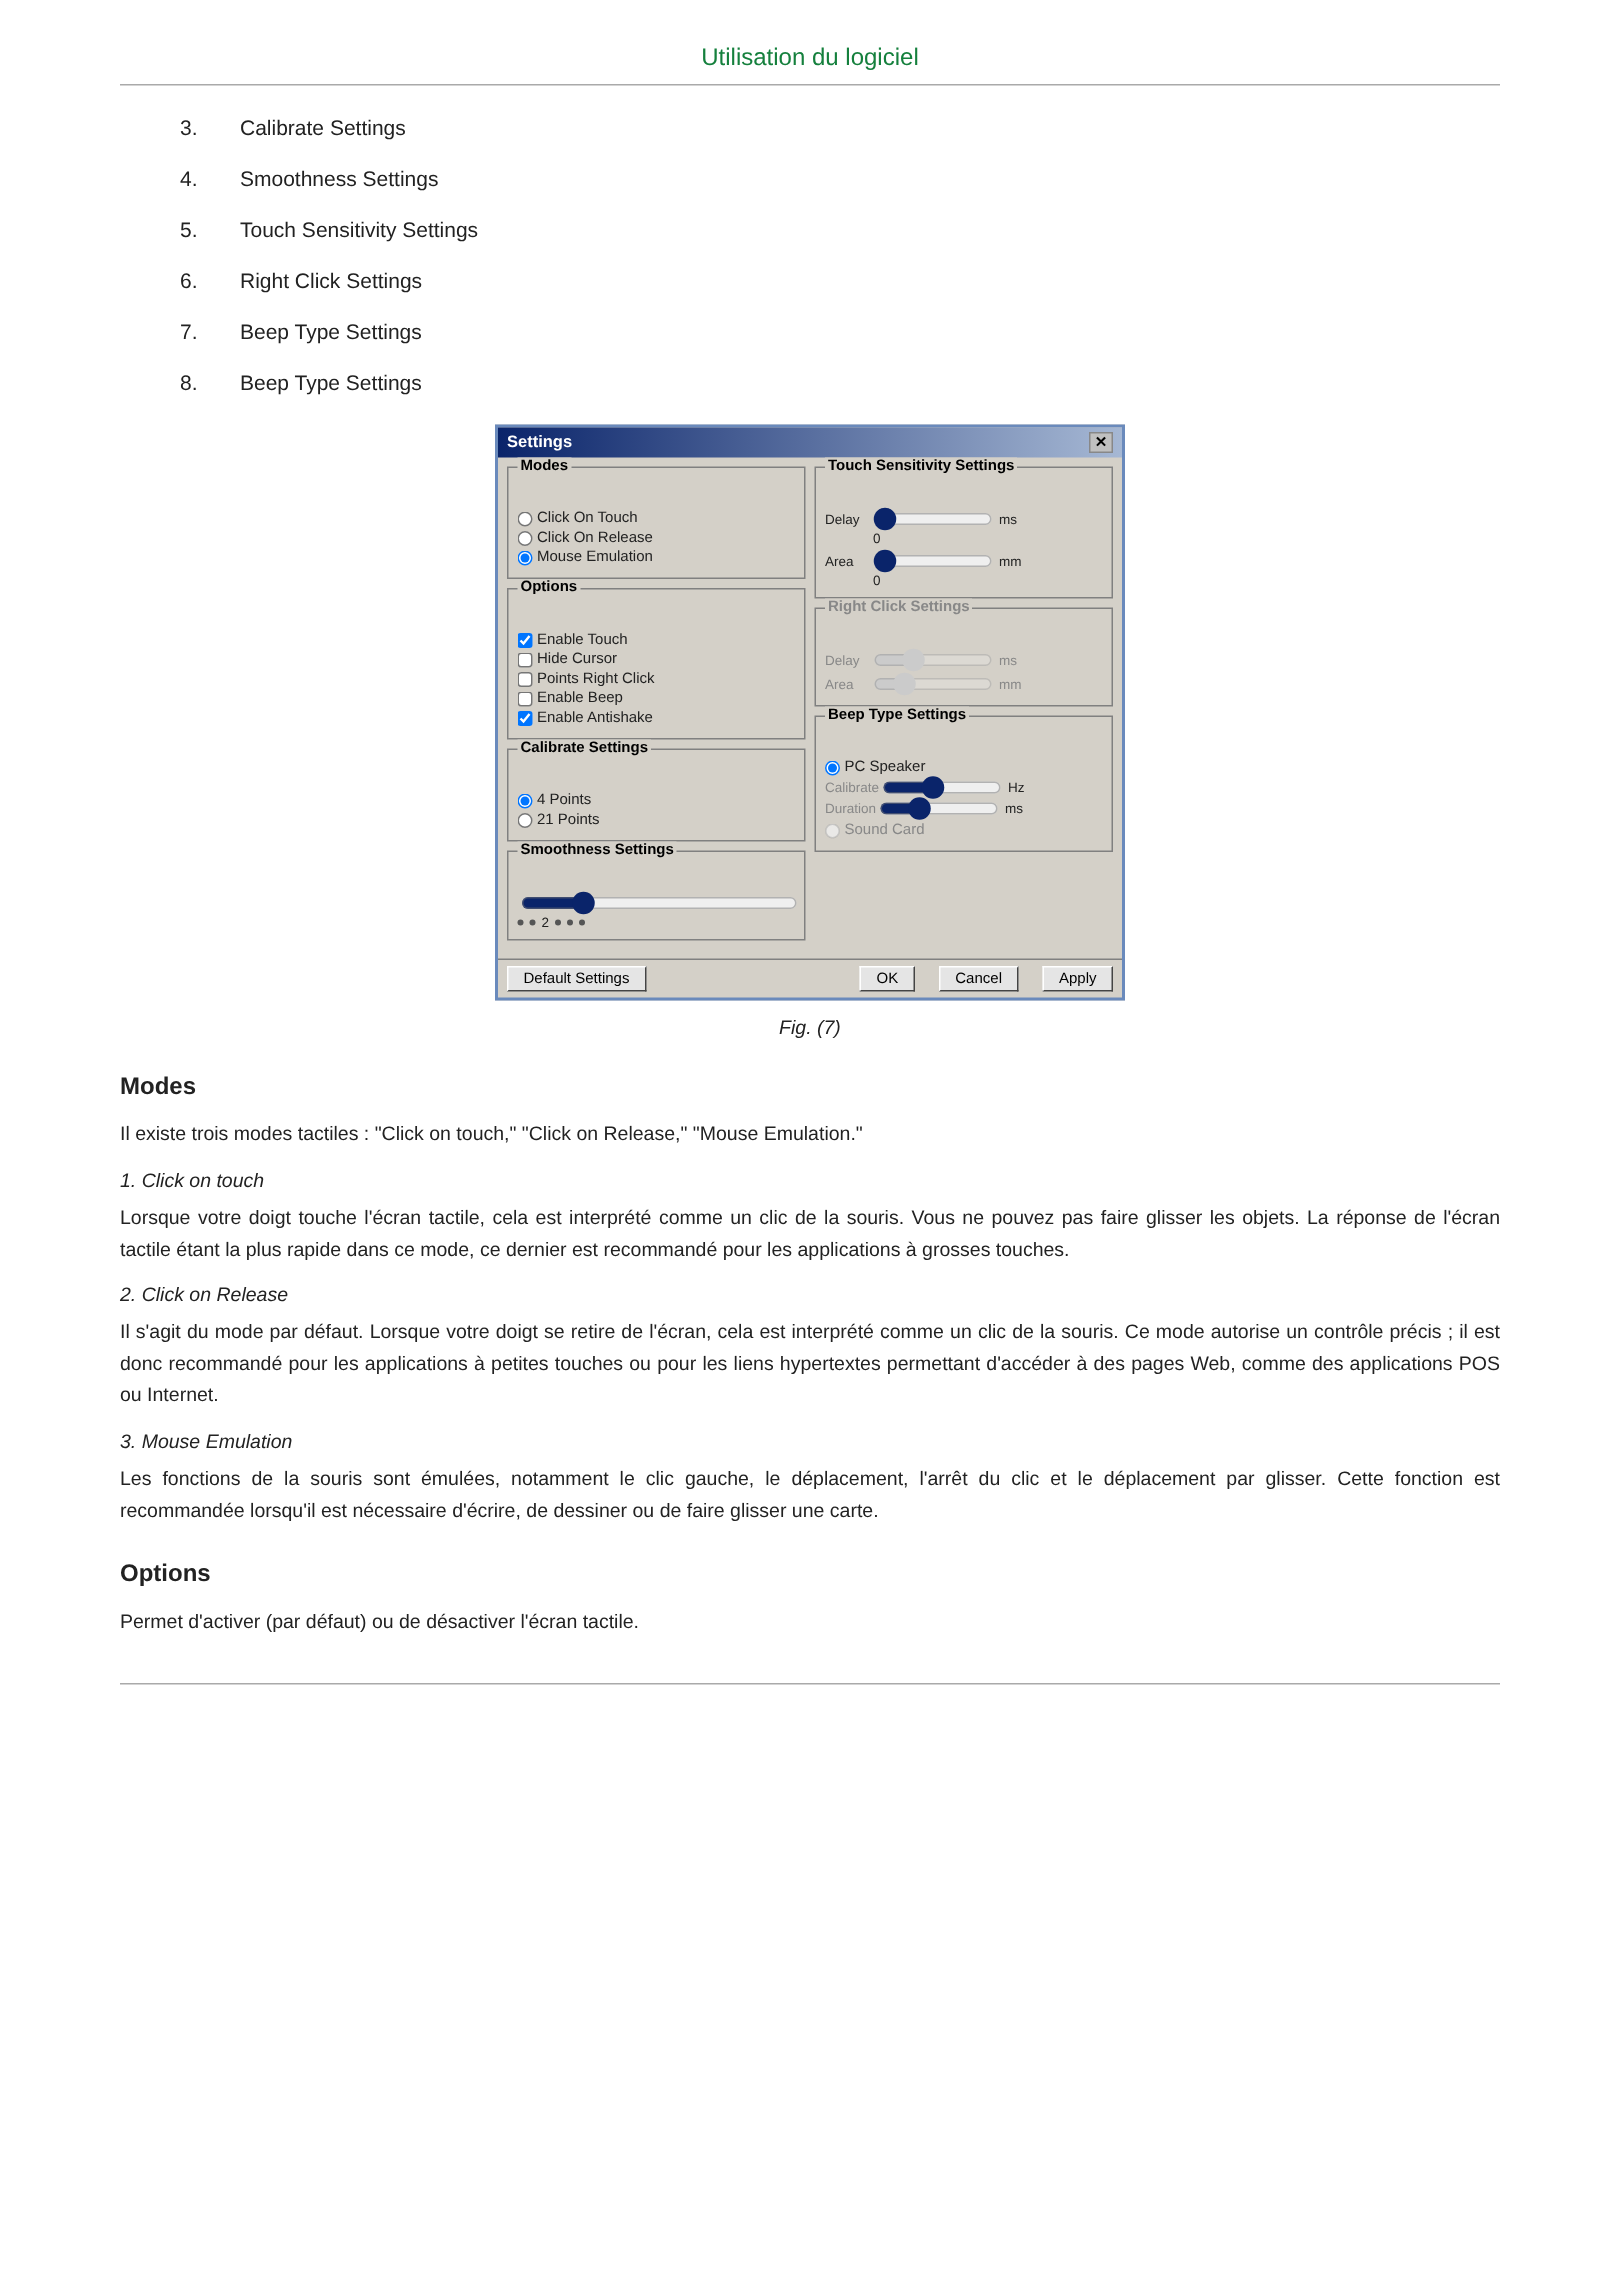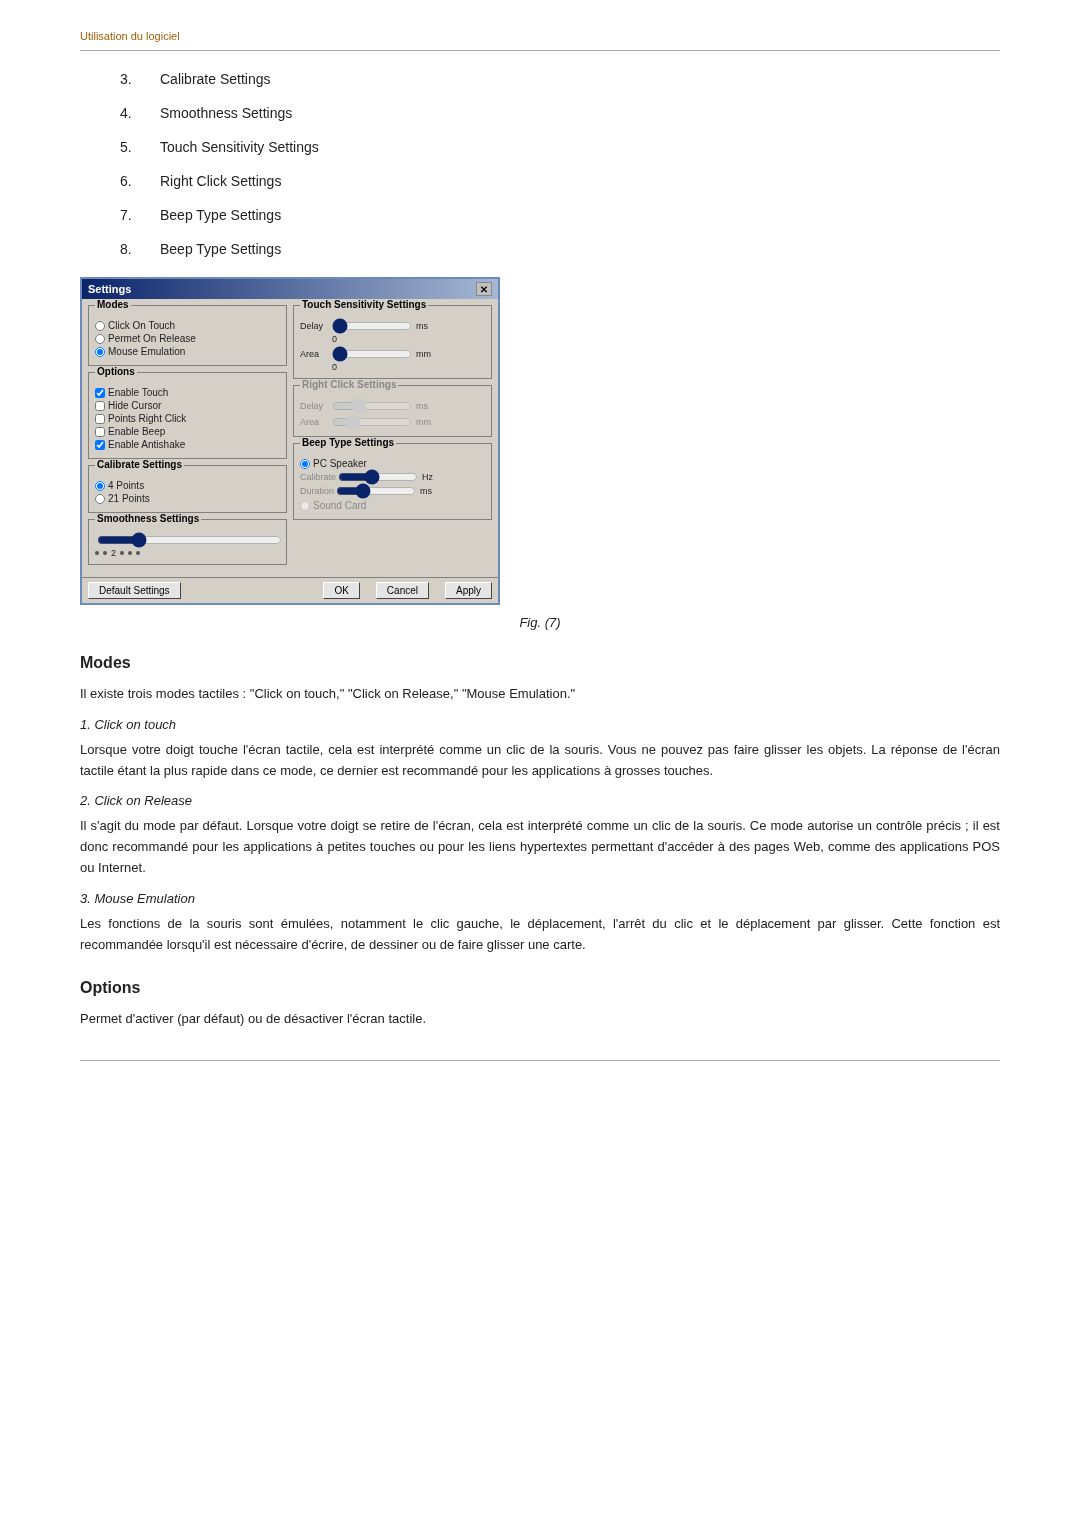--- a/index.html
+++ b/index.html
@@ -10,22 +10,23 @@
       background: #fff;
       width: 1080px;
       min-height: 1527px;
     }
 
     .page-container {
       padding: 30px 80px;
     }
 
     .header-title {
-      font-size: 11px;
-      color: #a16207;
+      text-align: center;
+      font-size: 16px;
+      color: #15803d;
       margin-bottom: 20px;
       padding-bottom: 8px;
       border-bottom: 1px solid #aaa;
     }
 
     .numbered-list {
       list-style: none;
       margin: 10px 0 20px 40px;
     }
 
@@ -35,21 +36,21 @@
       font-size: 14px;
     }
 
     .numbered-list li .num {
       min-width: 40px;
       font-size: 14px;
     }
 
     .settings-dialog-container {
       display: flex;
-      justify-content: flex-start;
+      justify-content: center;
       margin: 20px 0 10px 0;
     }
 
     
     .settings-dialog {
       width: 420px;
       border: 2px solid #6a8abc;
       background: #d4d0c8;
       font-size: 11px;
       font-family: 'Tahoma', Arial, sans-serif;
@@ -103,21 +104,21 @@
       top: -7px;
       left: 6px;
       background: #d4d0c8;
       padding: 0 2px;
       font-size: 10px;
       font-weight: bold;
       color: #000;
     }
 
     .group-box-content {
-      margin-top: 10px;
+      margin-top: 24px;
     }
 
     .radio-item {
       display: flex;
       align-items: center;
       margin-bottom: 2px;
       font-size: 10px;
     }
 
     .radio-item input[type="radio"] {
@@ -300,21 +301,21 @@
 
           <div class="group-box">
             <span class="group-box-title">Modes</span>
             <div class="group-box-content">
               <label class="radio-item">
                 <input type="radio" name="mode" style="">
                 <span>Click On Touch</span>
               </label>
               <label class="radio-item">
                 <input type="radio" name="mode" style="">
-                <span>Permet On Release</span>
+                <span>Click On Release</span>
               </label>
               <label class="radio-item">
                 <input type="radio" name="mode" checked="" style="">
                 <span>Mouse Emulation</span>
               </label>
             </div>
           </div>
 
           <div class="group-box">
             <span class="group-box-title">Options</span>

